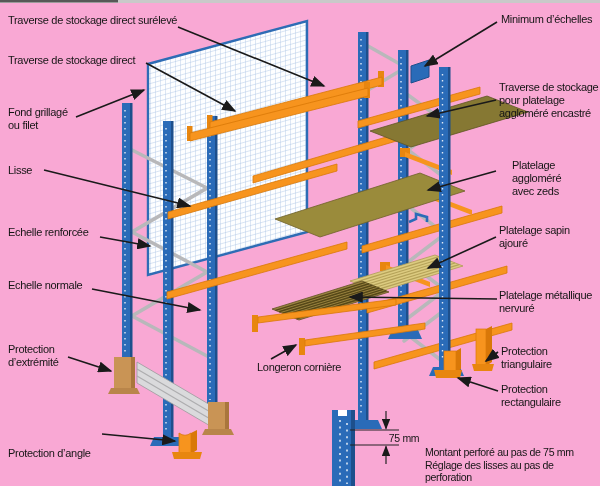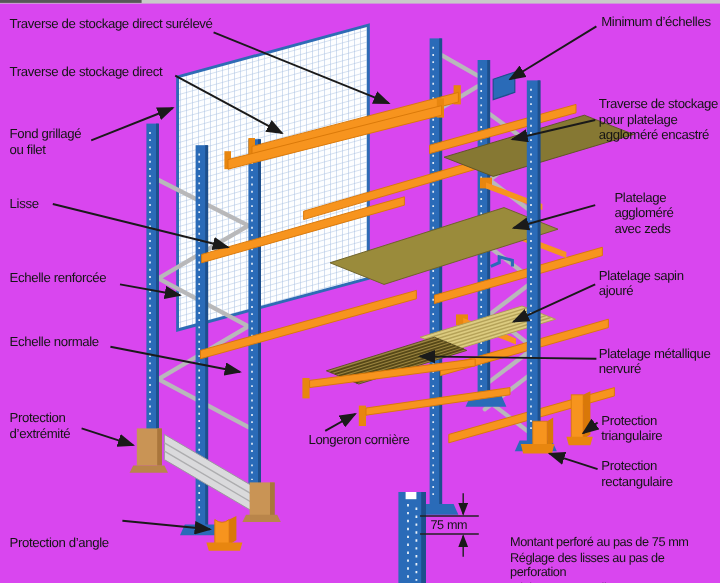--- a/index.html
+++ b/index.html
@@ -1,16 +1,16 @@
 <!DOCTYPE html>
 <html style="--upright-blue: #2A6BB8; --upright-blue-dark: #1D4F8C; --beam-orange: #F7941E; --beam-orange-dark: #D97808; --deck-olive: #867833; --deck-olive-light: #9A8B3B; --deck-pine: #DCCB80; --deck-metal: #9B8440; --brace-gray: #B8B8BA; --guard-tan: #C99455; --mesh-blue: #A9C1E2; --arrow-black: #1A1A1A;"><head>
 <meta charset="utf-8">
 <style>
   html,body{margin:0;padding:0;background:#fff;}
-  #stage{position:relative;width:600px;height:486px;background:#d946ef;overflow:hidden;
+  #stage{position:relative;width:600px;height:486px;background:#f9a8d4;overflow:hidden;
          font-family:"Liberation Sans",sans-serif;}
   #stage svg{position:absolute;left:0;top:0;}
   .lbl{position:absolute;font-size:11px;line-height:1.18;font-weight:400;
        letter-spacing:-0.3px;color:#151515;white-space:pre-line;}
   .lbl.small{font-size:10.6px;}
   .lbl.dim{width:46px;text-align:center;font-size:10.5px;}
 </style>
 </head>
 <body>
 
@@ -243,18 +243,18 @@
 avec zeds</div>
 <div class="lbl" style="left:499px;top:224px;">Platelage sapin
 ajouré</div>
 <div class="lbl" style="left:499px;top:289px;">Platelage métallique
 nervuré</div>
 <div class="lbl" style="left:501px;top:345px;">Protection triangulaire</div>
 <div class="lbl" style="left:501px;top:383px;">Protection
 rectangulaire</div>
 
 <div class="lbl" style="left:257px;top:361px;">Longeron cornière</div>
-<div class="lbl dim" style="left:351px;top:432px;">75 mm</div>
+<div class="lbl dim" style="left:351px;top:432px;padding-left:30px;">75 mm</div>
 <div class="lbl small" style="left:425px;top:430px;letter-spacing:-0.35px;margin-top:16px;">Montant perforé au pas de 75 mm
 Réglage des lisses au pas de perforation
 Minimum entre 2 lisses 300 mm</div>
 
 </div>
 
 </body></html>

